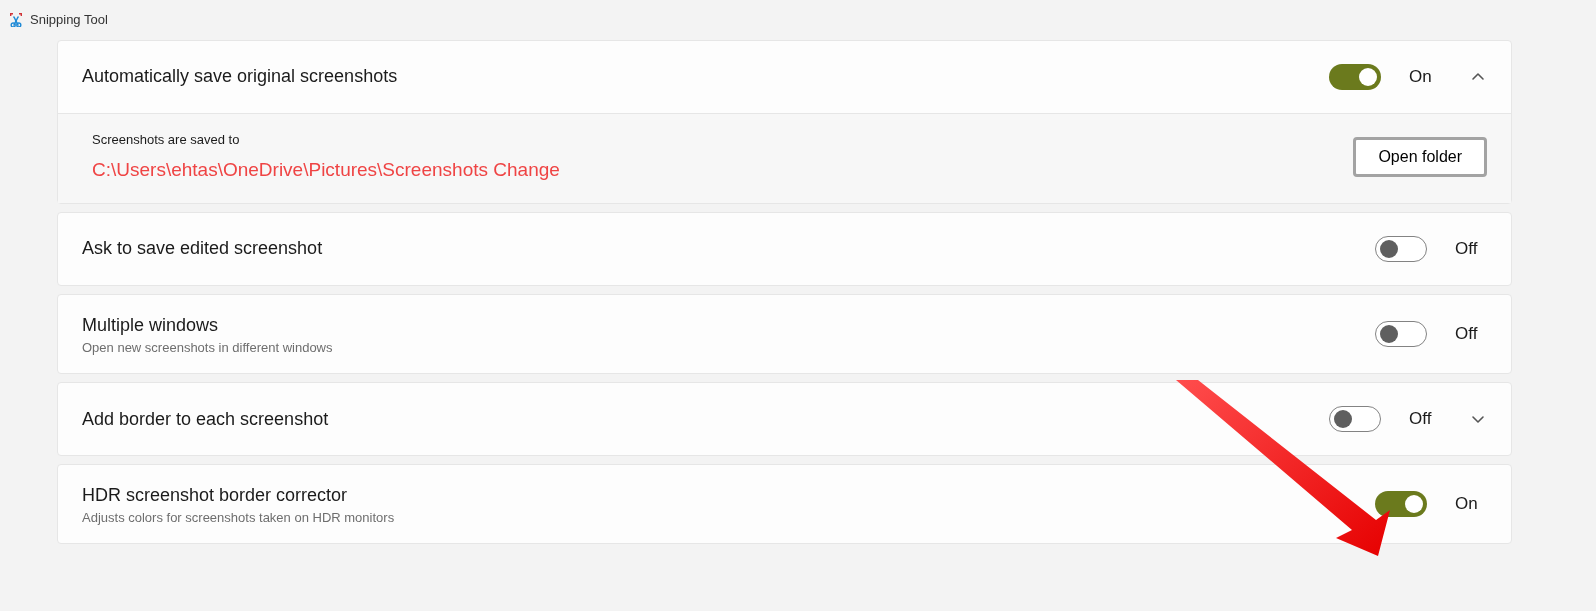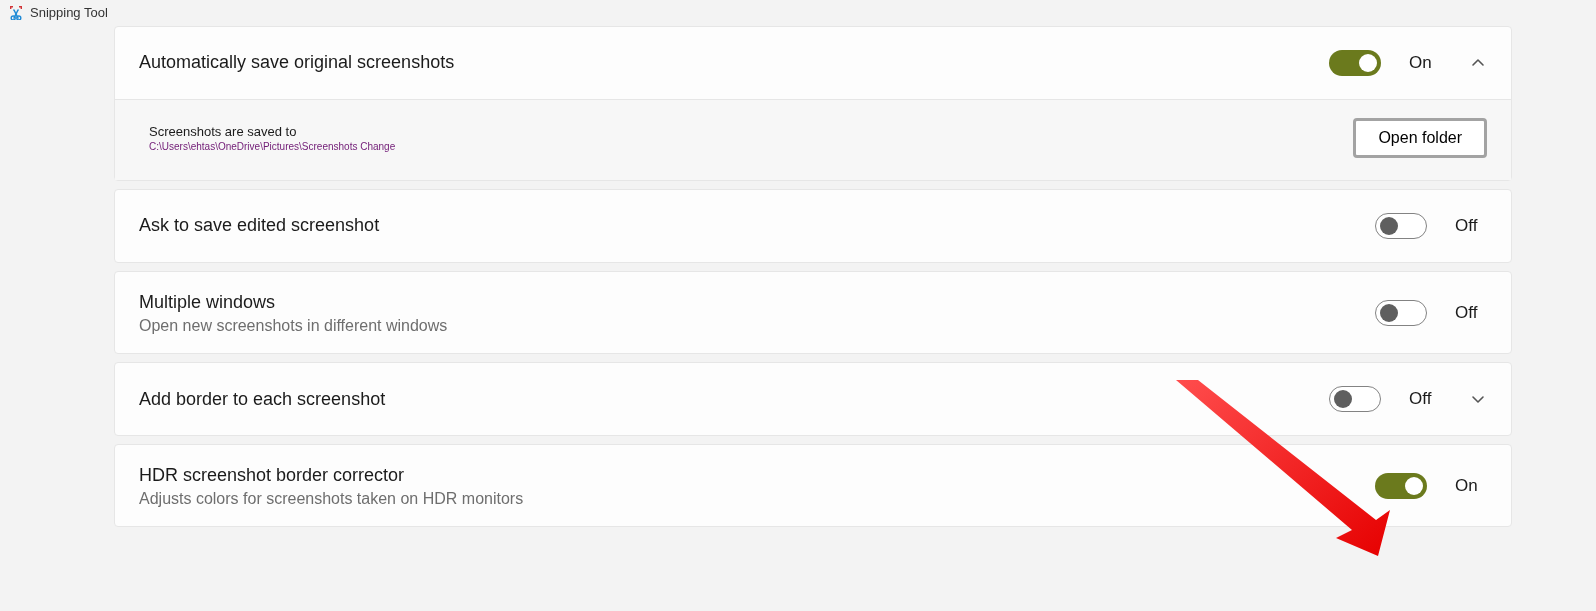--- a/index.html
+++ b/index.html
@@ -8,49 +8,49 @@
       background: #f3f3f3;
       color: #1b1b1b;
       width: 1596px;
       height: 611px;
       overflow: hidden;
       position: relative;
     }
     .titlebar {
       display: flex;
       align-items: center;
-      padding: 4px 8px;
+      padding: 11px 8px;
       font-size: 13px;
       color: #333;
       gap: 6px;
     }
     .titlebar .app-icon svg { display: block; }
     .content {
-      padding: 2px 84px 20px 114px;
+      padding: 2px 84px 20px 57px;
     }
     .card {
       background: #fdfdfd;
       border: 1px solid #e6e6e6;
       border-radius: 4px;
       margin-bottom: 8px;
     }
     .row {
       display: flex;
       align-items: center;
       padding: 18px 24px;
       min-height: 72px;
     }
     .row .labels { flex: 1; }
     .row .title {
       font-size: 18px;
       color: #1b1b1b;
       line-height: 1.4;
     }
     .row .sub {
-      font-size: 16px;
+      font-size: 13px;
       color: #6e6e6e;
       margin-top: 2px;
     }
     .controls {
       display: flex;
       align-items: center;
       gap: 28px;
     }
     .state {
       font-size: 17px;
@@ -90,21 +90,21 @@
     
     .nested {
       background: #f7f7f7;
       border-top: 1px solid #e6e6e6;
       padding: 18px 24px 22px 34px;
       display: flex;
       align-items: center;
     }
     .nested .labels { flex: 1; }
     .nested .title { font-size: 13px; }
-    .nested .sub { font-size: 10px; color: #701a75; margin-top: 2px; }
+    .nested .sub { font-size: 19px; color: #ef4444; margin-top: 12px; }
     
     .arrow {
       position: absolute;
       left: 1168px;
       top: 380px;
       pointer-events: none;
     }
   </style>
 </head>
 <body>

